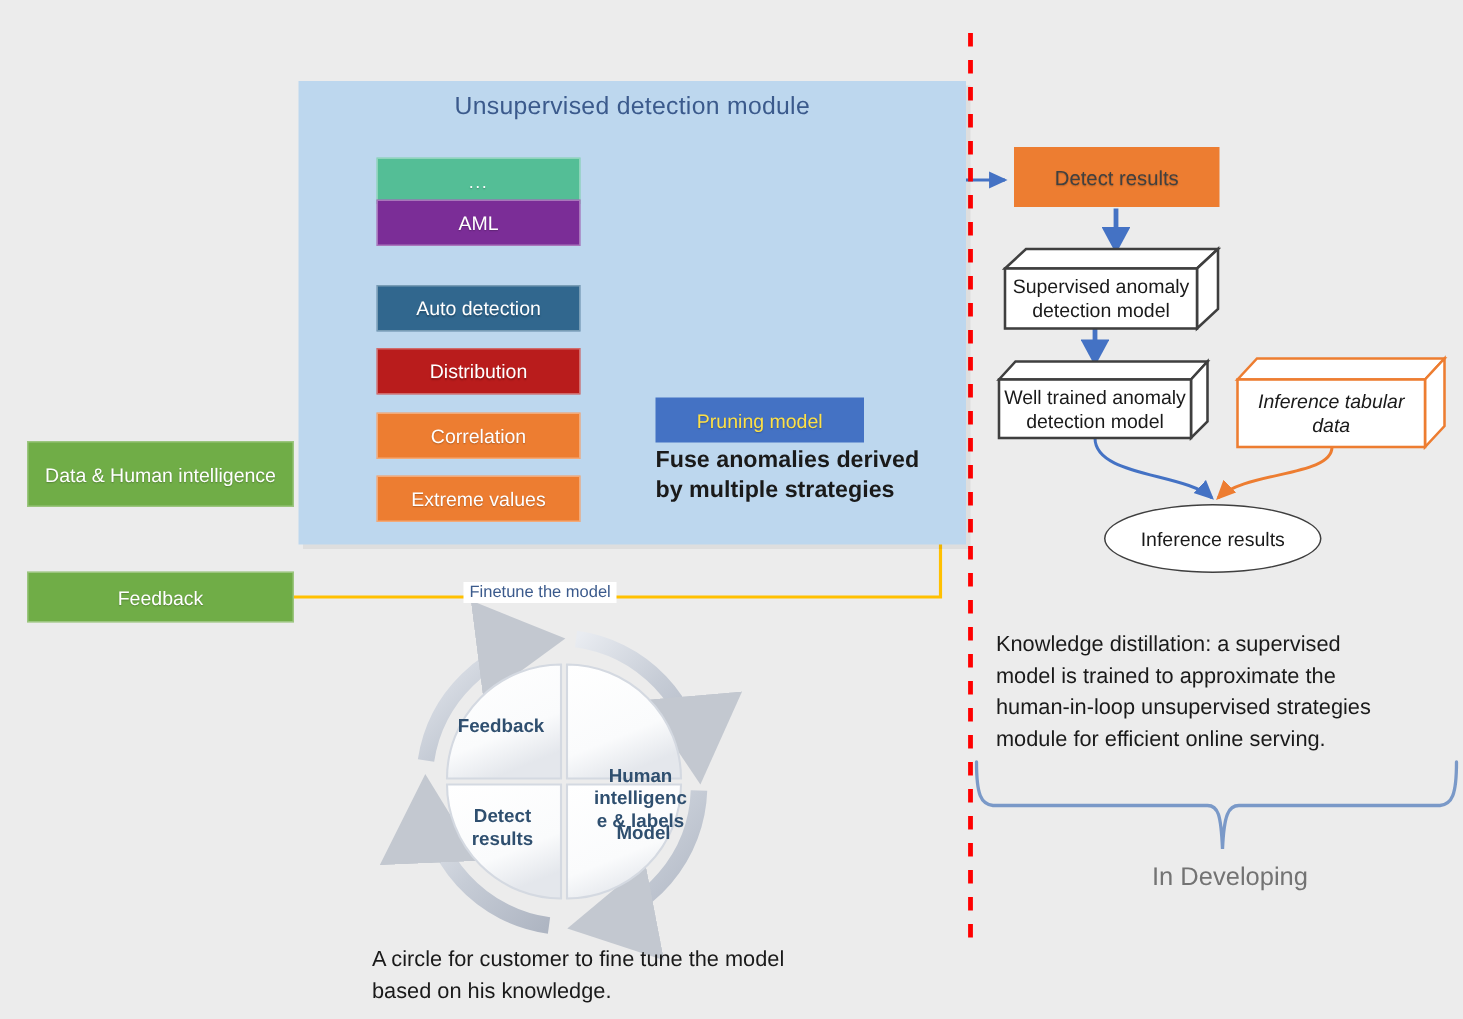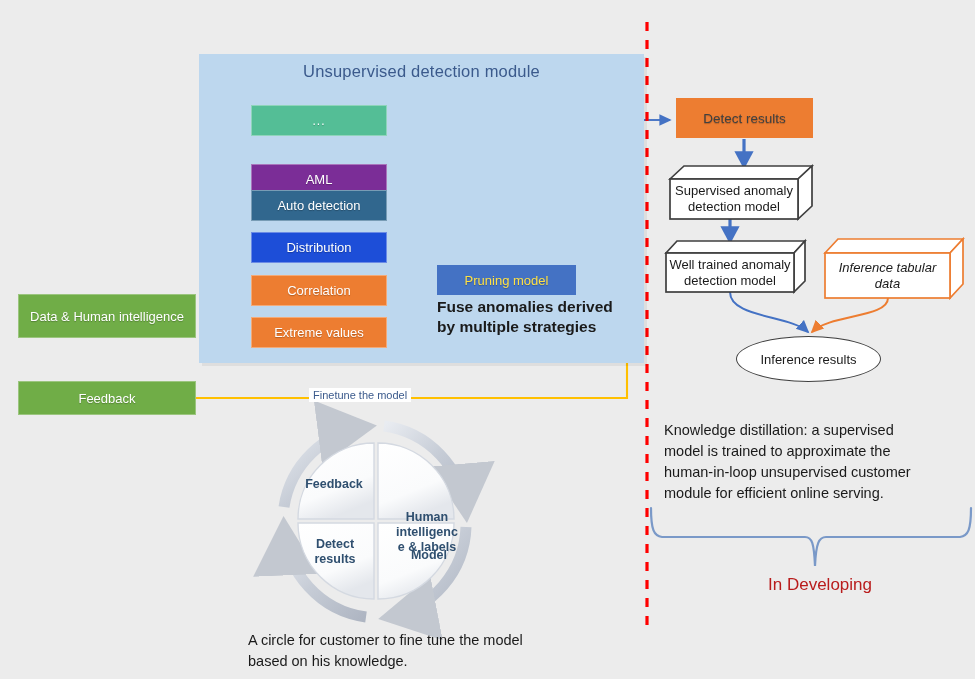--- a/index.html
+++ b/index.html
@@ -78,21 +78,21 @@
     font-size:13px;color:#1A1A1A;
   }
 
   
   .kd-text{
     left:664px;top:420px;width:300px;
     font-size:14.5px;color:#1A1A1A;line-height:21px;
   }
   .in-developing{
     left:700px;top:575px;width:240px;
-    font-size:17px;color:#b91c1c;text-align:center;
+    font-size:17px;color:#737373;text-align:center;
   }
   .circle-caption{
     left:248px;top:630px;width:360px;
     font-size:14.5px;color:#1A1A1A;line-height:21px;
   }
   .finetune-label{
     left:309px;top:388px;
     background:#FFFFFF;padding:1px 4px;
     font-size:11px;color:#3B5A8C;
   }
@@ -198,23 +198,23 @@
         <path d="M374,523 L298,523 A76,76 0 0 0 374,599 Z" fill="url(#quadG)"></path>
         <path d="M378,523 L454,523 A76,76 0 0 1 378,599 Z" fill="url(#quadG)"></path>
       </g>
     </g>
   </svg>
 
   <div class="abs module-panel"></div>
   <div class="abs module-title">Unsupervised detection module</div>
 
   <div class="abs sbox dots" style="top:105px;background:#54BE96;">...</div>
-  <div class="abs sbox" style="top:164px;background:#7B2D97;">AML</div>
+  <div class="abs sbox" style="top:133px;background:#7B2D97;">AML</div>
   <div class="abs sbox" style="top:190px;background:#31678E;">Auto detection</div>
-  <div class="abs sbox" style="top:232px;background:#1d4ed8;">Distribution</div>
+  <div class="abs sbox" style="top:232px;background:#b91c1c;">Distribution</div>
   <div class="abs sbox" style="top:317px;background:#ED7D31;">Extreme values</div>
   <div class="abs sbox" style="top:275px;background:#ED7D31;">Correlation</div>
 
   <div class="abs pruning">Pruning model</div>
   <div class="abs fuse-text">
     <div>Fuse anomalies derived</div>
     <div>by multiple strategies</div>
   </div>
 
   <div class="abs gbox gbox-data">Data &amp; Human intelligence</div>
@@ -249,21 +249,21 @@
         <span>data</span>
       </span>
     </div>
   </div>
 
   <div class="abs inference-ellipse">Inference results</div>
 
   <div class="abs kd-text">
     <div>Knowledge distillation: a supervised</div>
     <div>model is trained to approximate the</div>
-    <div>human-in-loop unsupervised customer</div>
+    <div>human-in-loop unsupervised strategies</div>
     <div>module for efficient online serving.</div>
   </div>
 
   <div class="abs in-developing">In Developing</div>
 
   <div class="quad-label ql-feedback">Feedback</div>
   <div class="quad-label ql-human">
     <div>Human</div>
     <div>intelligenc</div>
     <div>e &amp; labels</div>

